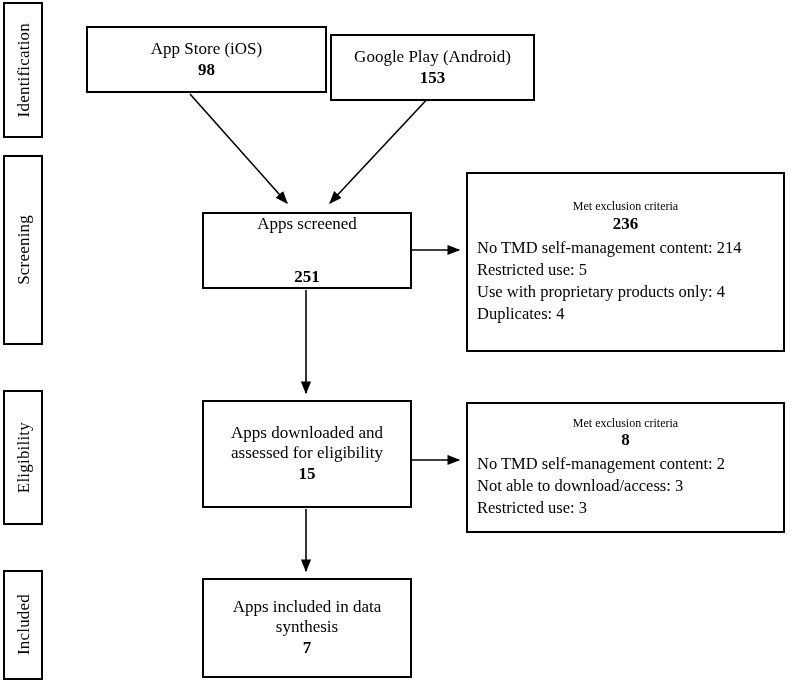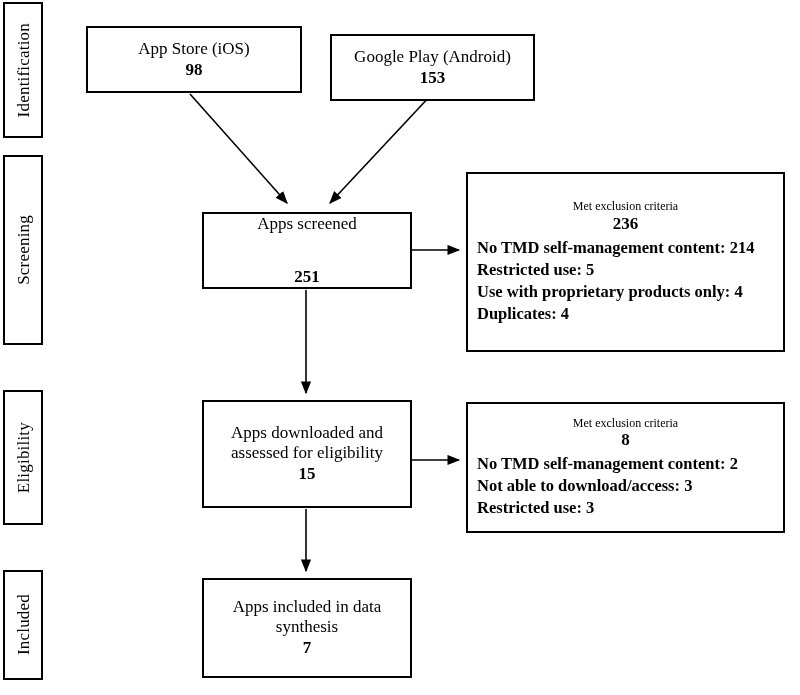--- a/index.html
+++ b/index.html
@@ -70,21 +70,20 @@
     text-align: center;
     font-size: 17px;
     font-weight: bold;
     line-height: 1.2;
     margin-bottom: 3px;
   }
   .excl-list {
     text-align: left;
     padding-left: 9px;
     padding-right: 15px;
-    font-weight: bold;
   }
   .excl-item {
     font-size: 16.5px;
     line-height: 1.33;
     white-space: nowrap;
   }
 
   
   #connectors {
     position: absolute;
@@ -128,21 +127,21 @@
   </div>
 
   <div class="stage-box" style="left:3px; top:390px; width:40px; height:135px;">
     <span class="stage-label">Eligibility</span>
   </div>
 
   <div class="stage-box" style="left:3px; top:570px; width:40px; height:110px;">
     <span class="stage-label">Included</span>
   </div>
 
-  <div class="flow-box centered" style="left:86px; top:26px; width:216px; height:67px;">
+  <div class="flow-box centered" style="left:86px; top:26px; width:241px; height:67px;">
     <div class="box-title">App Store (iOS)</div>
     <div class="box-count">98</div>
   </div>
 
   <div class="flow-box centered" style="left:330px; top:34px; width:205px; height:67px;">
     <div class="box-title">Google Play (Android)</div>
     <div class="box-count">153</div>
   </div>
 
   <div class="flow-box centered" style="left:202px; top:212px; width:210px; height:77px;justify-content:space-between;">

